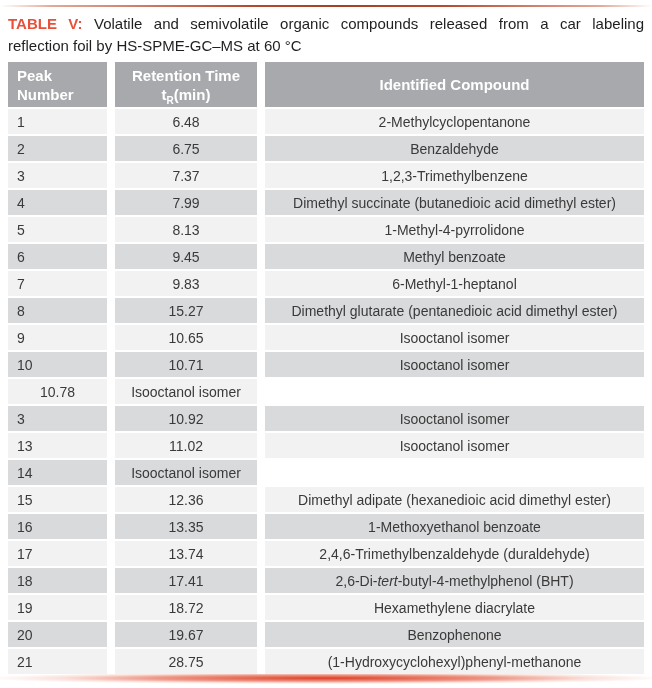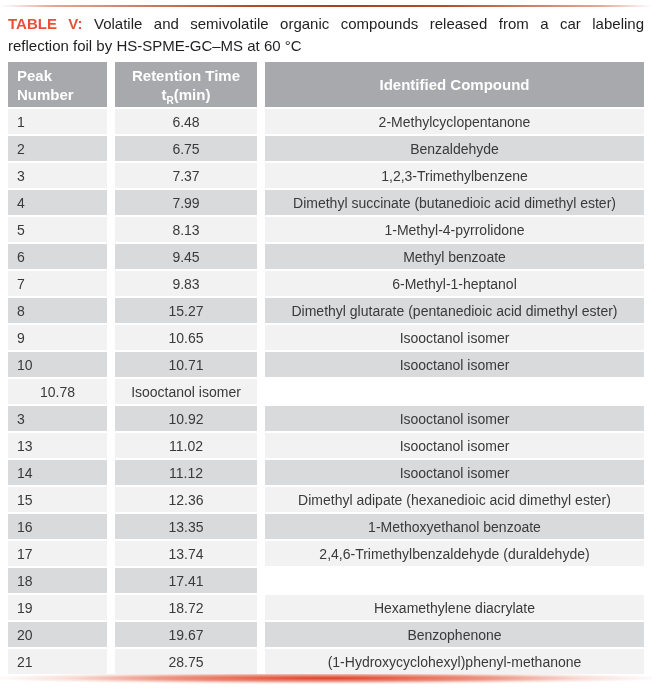--- a/index.html
+++ b/index.html
@@ -146,41 +146,41 @@
     <div class="cell rt">10.92</div>
     <div class="cell compound">Isooctanol isomer</div>
   </div>
       <div class="trow light">
     <div class="cell peak">13</div>
     <div class="cell rt">11.02</div>
     <div class="cell compound">Isooctanol isomer</div>
   </div>
       <div class="trow shade">
     <div class="cell peak">14</div>
-    <div class="cell rt">11.12</div>
     <div class="cell compound">Isooctanol isomer</div>
   </div>
       <div class="trow light">
     <div class="cell peak">15</div>
     <div class="cell rt">12.36</div>
     <div class="cell compound">Dimethyl adipate (hexanedioic acid dimethyl ester)</div>
   </div>
       <div class="trow shade">
     <div class="cell peak">16</div>
     <div class="cell rt">13.35</div>
     <div class="cell compound">1-Methoxyethanol benzoate</div>
   </div>
       <div class="trow light">
     <div class="cell peak">17</div>
     <div class="cell rt">13.74</div>
     <div class="cell compound">2,4,6-Trimethylbenzaldehyde (duraldehyde)</div>
   </div>
       <div class="trow shade">
     <div class="cell peak">18</div>
     <div class="cell rt">17.41</div>
+    <div class="cell compound">2,6-Di-<i>tert</i>-butyl-4-methylphenol (BHT)</div>
   </div>
       <div class="trow light">
     <div class="cell peak">19</div>
     <div class="cell rt">18.72</div>
     <div class="cell compound">Hexamethylene diacrylate</div>
   </div>
       <div class="trow shade">
     <div class="cell peak">20</div>
     <div class="cell rt">19.67</div>
     <div class="cell compound">Benzophenone</div>

